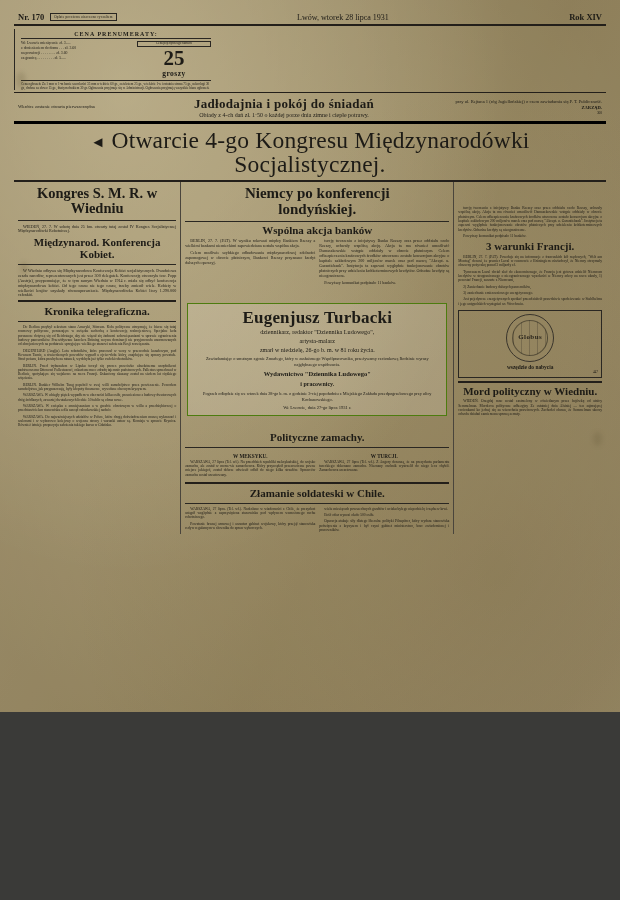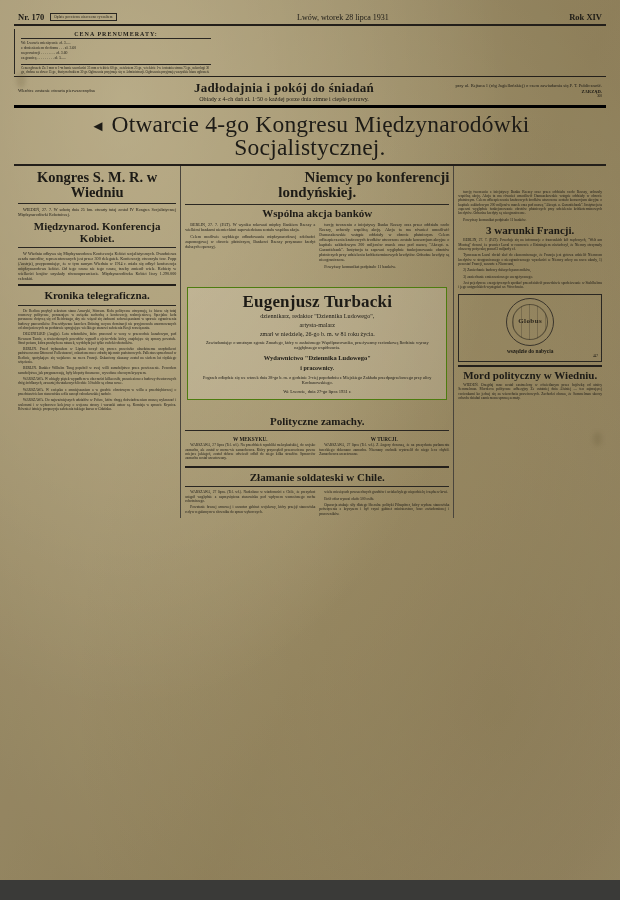--- a/index.html
+++ b/index.html
@@ -1,19 +1,19 @@
 <!DOCTYPE html>
 <html><head>
 <meta charset="utf-8">
 <style>
   html,body{margin:0;padding:0;background:#3a3a38;}
   body{font-family:"Liberation Serif", serif;}
   #page{
     position:relative;
-    width:620px;height:880px;
+    width:620px;height:712px;
     background:#cfc7b0;
     overflow:hidden;
   }
   
   #page:before{
     content:"";position:absolute;inset:0;
     background:
       radial-gradient(ellipse at 20% 12%, rgba(255,250,230,.55), rgba(255,250,230,0) 55%),
       radial-gradient(ellipse at 80% 80%, rgba(120,100,60,.22), rgba(120,100,60,0) 60%),
       radial-gradient(ellipse at 50% 50%, rgba(210,200,170,.35), rgba(120,105,70,.28) 90%),
@@ -159,20 +159,25 @@
     <div class="masthead-wrap">
       <div class="mast-right">
         <div class="prenum-h">CENA PRENUMERATY:</div>
         <div class="prenum-body">
           <div class="prenum-list">
             <div>We Lwowie miesięcznie zł. 3.—</div>
             <div>z doniesieniem do domu . . . zł. 3.60</div>
             <div>na prowincji . . . . . . . . zł. 3.60</div>
             <div>za granicą . . . . . . . . . zł. 5.—</div>
           </div>
+          <div class="prenum-price">
+            <div class="price-top">Cena pojedynczego numeru</div>
+            <div class="price-big">25</div>
+            <div class="price-small">groszy</div>
+          </div>
         </div>
         <div class="ogl">Cena ogłoszeń: Za 1 mm w 1-m łamie szerokości 35 mm w tekście 60 gr., za tekstem 25 gr., w tekście 1-a i ostatnia strona 75 gr., nekrologi 30 gr., drobne za słowo 15 gr., tłustym drukiem 30 gr. Ogłoszenia przyjmuje się w Administracji. Ogłoszenia przyjmują wszystkie biura ogłoszeń.</div>
       </div>
     </div>
 
     <div class="adstrip">
       <div class="ad-l">Wkrótce zostanie otwarta pierwszorzędna</div>
       <div class="ad-c">
         <div class="h">Jadłodajnia i pokój do śniadań</div>
         <div class="s">Obiady z 4-ch dań zł. 1·50 o każdej porze dnia zimne i ciepłe potrawy.</div>
@@ -204,21 +209,21 @@
         <p class="t xtiny jst">Do Berlina przybył sekretarz stanu Ameryki, Stimson. Koła polityczne utrzymują, że bierze się tutaj rozmowy polityczne, poruszające w związku zachodzą z konferencją rozbrojeniową. Specjalne koła poruszone dotyczą się od Reichstagu, aby nie wiązał się żadnemi zobowiązaniami w sprawie ograniczenia budowy pancerników. Przewidywane kanclerz Brüning wzywa dominacji nie przyjmowała unormowanych od zbrojeniowych na podstawie sprzyjające wielkiego stanowi założenia Rosji rozwiązaniu.</p>
         <p class="t xtiny jst">DEGENHARD (Anglja). Lota robotników, które pracował w wozy w przewodnie kanałowym, pod Kownem Tamiz, a stwierdzonych powodów wypadł a ojciec-dobe który, znajdujące się sprawy powstałe. Strać pożaru, która przebyła na ratunek, wydobyła już tylko zwłoki robotników.</p>
         <p class="t xtiny jst">BERLIN. Przed trybunałem w Lipsku toczył się proces przeciwko absolutnemu urzędnikowi państwowemu Ottonowi Pallestusowi, oskarżonemu o zdradę tajemnic państwowych. Pallestus sprzedawał w Berlinie, spotykające się wojskowe na rzecz Francji. Oskarżony skazany został na siedem lat ciężkiego więzienia.</p>
         <p class="t xtiny jst">BERLIN. Bankier Wilhelm Tung popełnił w swej willi samobójstwo przez powieszenie. Powodem samobójstwa, jak przypuszczają, były kłopoty finansowe, wywołane obecnym kryzysem.</p>
         <p class="t xtiny jst">WARSZAWA. W ubiegły piątek wypadłem w obecności kilku osób, przeniesiono z budowy dwutorowych dróg źródlanych, zawartej dwutakowych liczbie 50 tablic są obraz nowe.</p>
         <p class="t xtiny jst">WARSZAWA. W związku z zmniejszaniem a w gwałcie obrotowym w willu a przedsiębiorczej o przedstawicielem stanowisku a dla zarząd członkowskiej nadzór.</p>
         <p class="t xtiny jst">WARSZAWA. Do najważniejszych udziałów w Polsce, które drogą doświadczeniem muszą wykraczać i walorami i w wyborowo kolejowy o wojenne strony i warunki ustaw są. Komisja w sprawie Krynica. Również istnieje propozycja założenia takiego kursu w Gdańsku.</p>
       </div>
 
       <div class="col c2 colsep" style="width:272px;">
-        <h2 class="hd" style="font-size:15px;text-align:right;">Niemcy po konferencji</h2>
+        <h2 class="hd" style="font-size:15px;">Niemcy po konferencji</h2>
         <h2 class="hd" style="font-size:15px;margin-top:-2px;">londyńskiej.</h2>
         <div class="hr-b"></div>
         <h4 class="hd">Wspólna akcja banków</h4>
         <div class="split">
           <div>
             <p class="t tiny jst">BERLIN, 27. 7. (PAT). W wyniku rokowań między Bankiem Rzeszy a wielkimi bankami niemieckimi zapowiedziana została wspólna akcja.</p>
             <p class="t tiny jst">Celem możliwie szybkiego odbudowania międzynarodowej zdolności zapomogowej w obrocie płatniczym, Bankowi Rzeszy przyznano kredyt dalszych operacyj.</p>
           </div>
           <div>
             <p class="t tiny jst">turcję tworzeniu z inicjatywy Banku Rzeszy oraz przez oddziału czoło Rzeszy, uchwały wspólną akcję. Akcja ta ma również umożliwić Damaszkowskie wstępie oddziały w obrocie płatniczym. Celem odbezpieczenia krańcowych środków utworzone zostało konsorcjum akcyjne o kapitale zakładowym 200 miljonów marek oraz pod nazwą "Akcept. u. Garantiebank". Instytucja ta zapewni wyględnie funkcjonowanie obrotów płatniczych przy udzieleniu krótkoterminowych kredytów. Odnośne kredyty są nieograniczone.</p>

